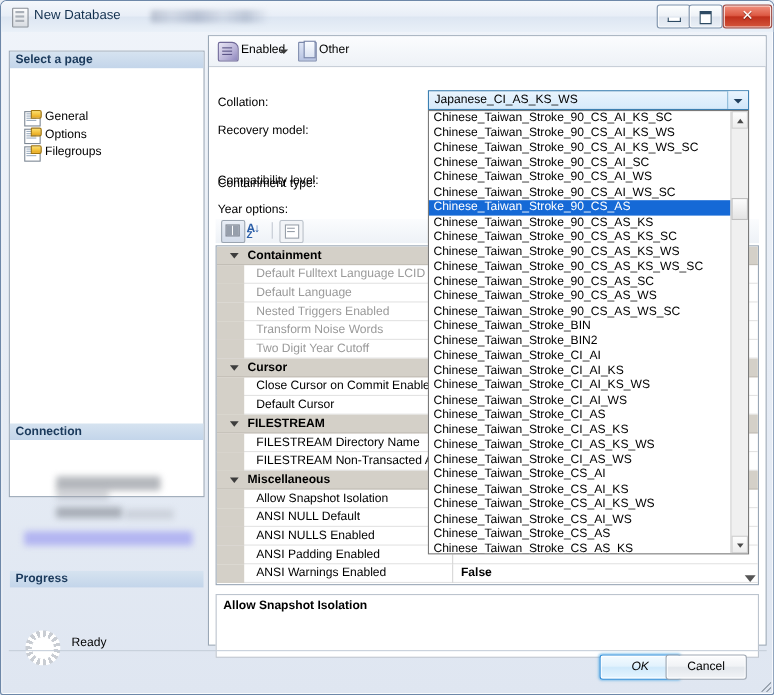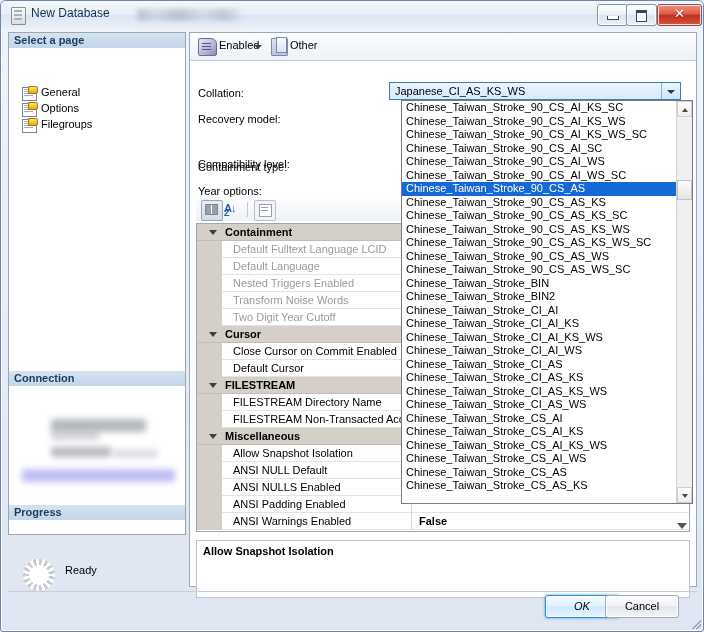--- a/index.html
+++ b/index.html
@@ -64,21 +64,21 @@
     content:"";position:absolute;left:9px;top:5px;width:9px;height:8px;
     border:1px solid #2d4a63;border-top-width:3px;background:#fff;
   }
   #btn-close::after{
     content:"\2715";position:absolute;left:0;right:0;top:1px;
     text-align:center;font-size:13px;font-weight:bold;color:#fff;
     text-shadow:0 1px 1px rgba(0,0,0,.45);
   }
   
   #leftpane{
-    position:absolute;left:7px;top:31px;width:178px;height:503px;
+    position:absolute;left:7px;top:45px;width:178px;height:406px;
     background:#fff;border:1px solid #9aa7b6;box-sizing:border-box;
   }
   .sect-head{
     position:absolute;left:0;width:176px;height:15px;
     background:linear-gradient(to bottom,#d6e3f0,#c3d5ea);
     font-weight:bold;font-size:11px;color:#1b3a5c;
     padding:1px 0 0 5px;box-sizing:border-box;
   }
   #sect-selectpage{top:0;}
   #sect-connection{top:338px;}
@@ -248,21 +248,21 @@
     position:absolute;right:0;top:0;width:18px;height:16px;
     background:linear-gradient(to bottom,#eaf4fd,#cfe6fa);
     border-left:1px solid #8bb8d8;
   }
   #combo-arrow{
     position:absolute;left:5px;top:7px;width:0;height:0;
     border-left:4px solid transparent;border-right:4px solid transparent;
     border-top:4px solid #1f3f5e;
   }
   #droplist{
-    position:absolute;left:400px;top:99px;width:292px;height:404px;
+    position:absolute;left:388px;top:99px;width:292px;height:404px;
     background:#fff;border:1px solid #7a7a7a;box-sizing:border-box;
     overflow:hidden;
   }
   .ditem{
     position:relative;height:13.5px;padding-left:4px;font-size:11px;
     white-space:nowrap;line-height:13.5px;box-sizing:border-box;
   }
   .ditem.sel{background:#1569d6;color:#fff;}
   #dl-scrollbar{
     position:absolute;right:0;top:0;width:16px;height:402px;
@@ -496,20 +496,21 @@
         <div class="ditem">Chinese_Taiwan_Stroke_90_CS_AI_KS_WS</div>
         <div class="ditem">Chinese_Taiwan_Stroke_90_CS_AI_KS_WS_SC</div>
         <div class="ditem">Chinese_Taiwan_Stroke_90_CS_AI_SC</div>
         <div class="ditem">Chinese_Taiwan_Stroke_90_CS_AI_WS</div>
         <div class="ditem">Chinese_Taiwan_Stroke_90_CS_AI_WS_SC</div>
         <div class="ditem sel">Chinese_Taiwan_Stroke_90_CS_AS</div>
         <div class="ditem">Chinese_Taiwan_Stroke_90_CS_AS_KS</div>
         <div class="ditem">Chinese_Taiwan_Stroke_90_CS_AS_KS_SC</div>
         <div class="ditem">Chinese_Taiwan_Stroke_90_CS_AS_KS_WS</div>
         <div class="ditem">Chinese_Taiwan_Stroke_90_CS_AS_KS_WS_SC</div>
+        <div class="ditem">Chinese_Taiwan_Stroke_90_CS_AS_SC</div>
         <div class="ditem">Chinese_Taiwan_Stroke_90_CS_AS_WS</div>
         <div class="ditem">Chinese_Taiwan_Stroke_90_CS_AS_WS_SC</div>
         <div class="ditem">Chinese_Taiwan_Stroke_BIN</div>
         <div class="ditem">Chinese_Taiwan_Stroke_BIN2</div>
         <div class="ditem">Chinese_Taiwan_Stroke_CI_AI</div>
         <div class="ditem">Chinese_Taiwan_Stroke_CI_AI_KS</div>
         <div class="ditem">Chinese_Taiwan_Stroke_CI_AI_KS_WS</div>
         <div class="ditem">Chinese_Taiwan_Stroke_CI_AI_WS</div>
         <div class="ditem">Chinese_Taiwan_Stroke_CI_AS</div>
         <div class="ditem">Chinese_Taiwan_Stroke_CI_AS_KS</div>

